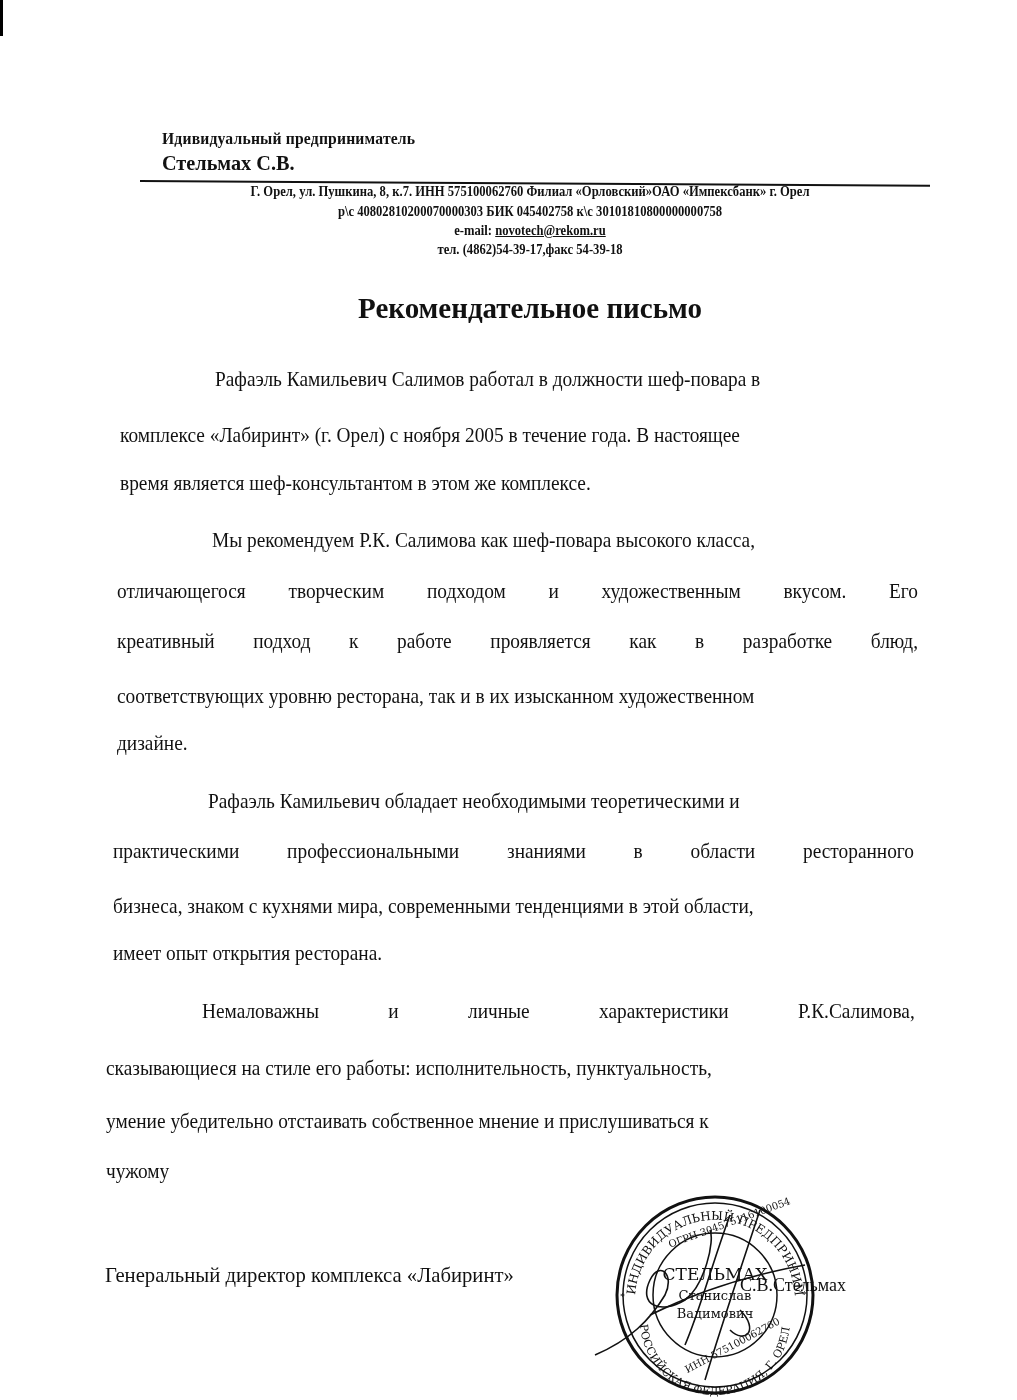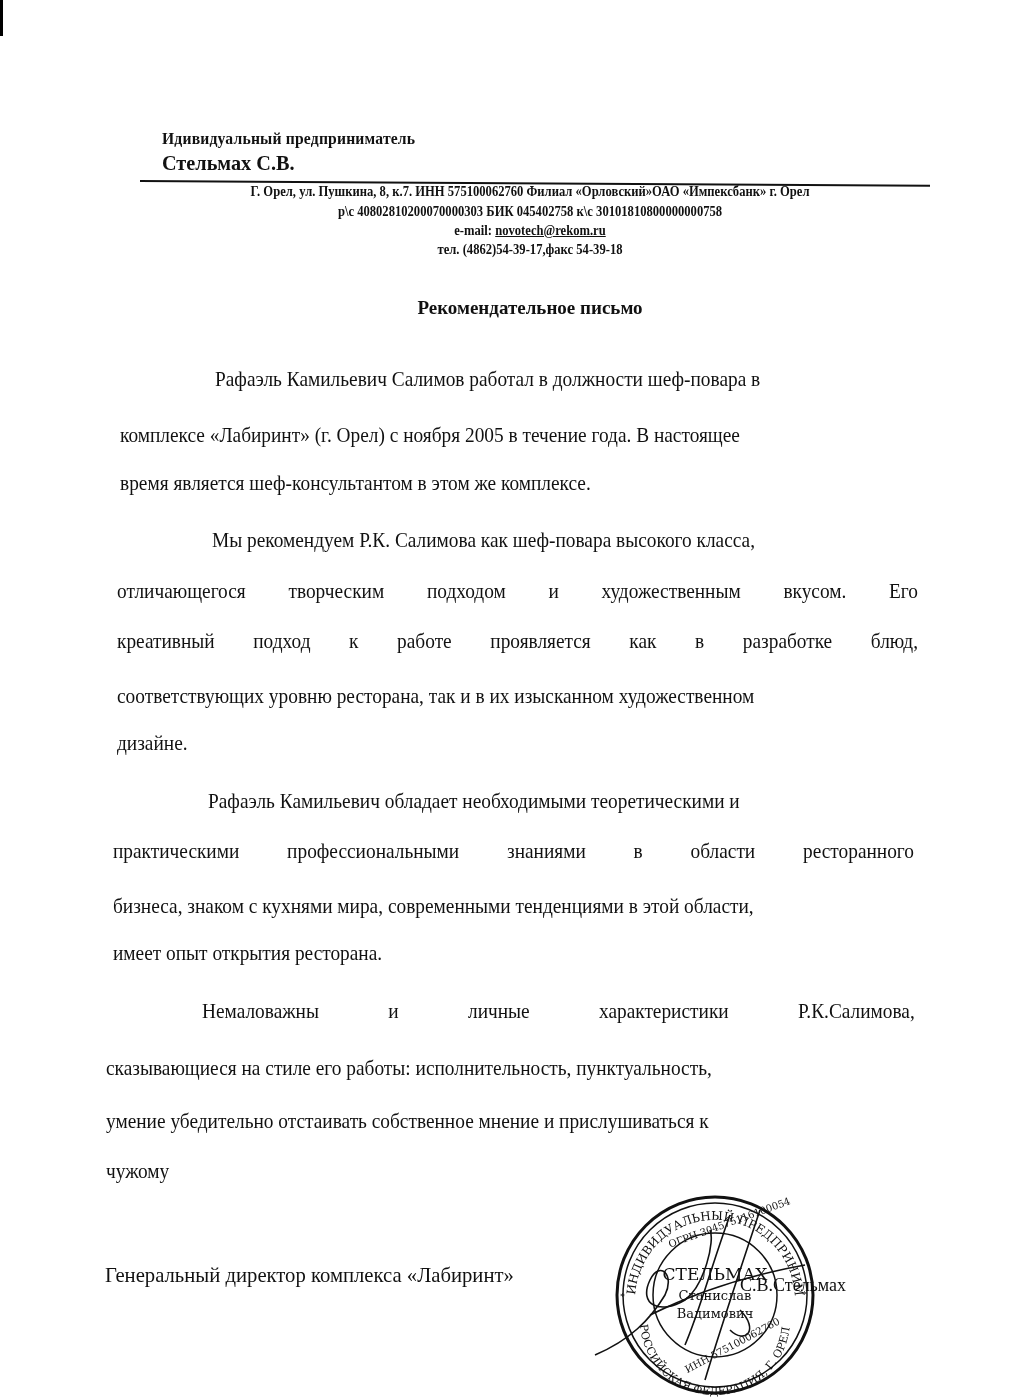--- a/index.html
+++ b/index.html
@@ -7,21 +7,21 @@
     width: 1017px; height: 1400px; position: relative; overflow: hidden;
     font-family: "Liberation Serif", "DejaVu Serif", serif; color: #111;
   }
   .scan-edge { position: absolute; left: 0; top: 0; width: 3px; height: 36px; background: #000; }
   .letterhead { position: absolute; left: 130px; top: 128px; width: 800px; }
   .lh-title { font-weight: bold; font-size: 17px; line-height: 22px; letter-spacing: 0.2px; transform: scaleX(0.92); }
   .lh-name { font-weight: bold; font-size: 22px; line-height: 26px; transform: scaleX(0.92); }
   .lh-rule { position: absolute; left: 140px; top: 180px; width: 790px; height: 2px; background: #111; transform: rotate(0.35deg); transform-origin: left; }
   .lh-line { position: absolute; left: 130px; width: 800px; text-align: center; font-weight: bold; font-size: 14px; line-height: 18px; transform: scaleX(0.9); }
   .lh-line a { color: #111; text-decoration: underline; }
-  .title { position: absolute; left: 280px; top: 290px; width: 500px; text-align: center; font-weight: bold; font-size: 19px; line-height: 36px; }
+  .title { position: absolute; left: 280px; top: 290px; width: 500px; text-align: center; font-weight: bold; font-size: 29px; line-height: 36px; }
   .line { position: absolute; font-size: 21.5px; line-height: 26px; white-space: nowrap; transform: scaleX(0.9); transform-origin: left; }
   .justify { text-align: justify; text-align-last: justify; white-space: normal; }
   .sign { position: absolute; left: 105px; top: 1262px; font-size: 22px; line-height: 26px; white-space: nowrap; transform: scaleX(0.94); transform-origin: left; }
   .sign-name { position: absolute; left: 740px; top: 1272px; font-size: 18px; line-height: 26px; white-space: nowrap; }
   .stamp { position: absolute; left: 590px; top: 1180px; width: 240px; height: 220px; }
 </style>
 </head>
 <body>
 
 <div class="scan-edge"></div>

